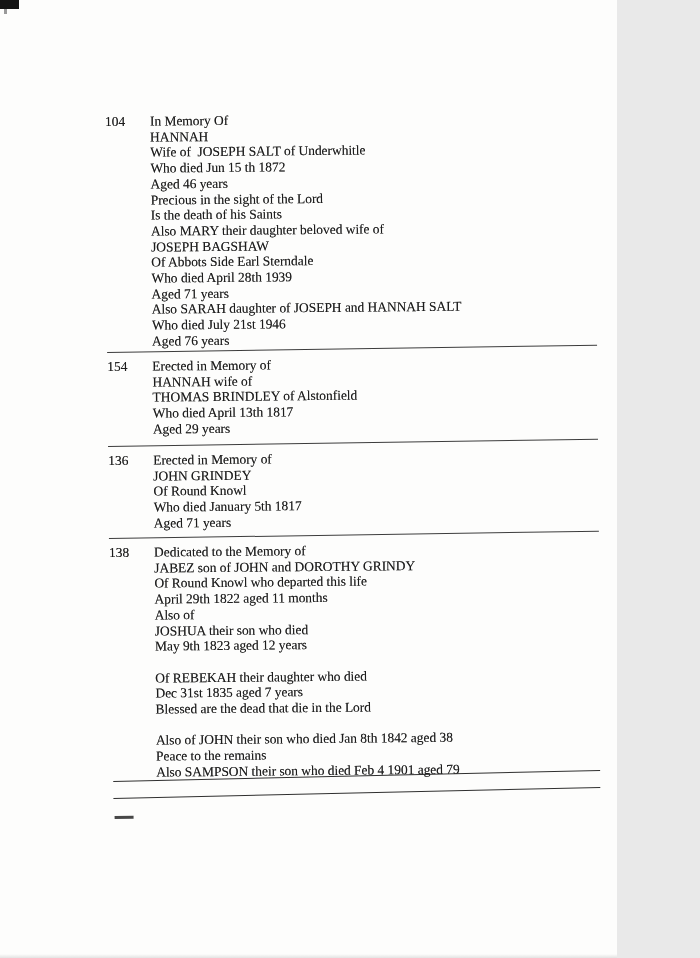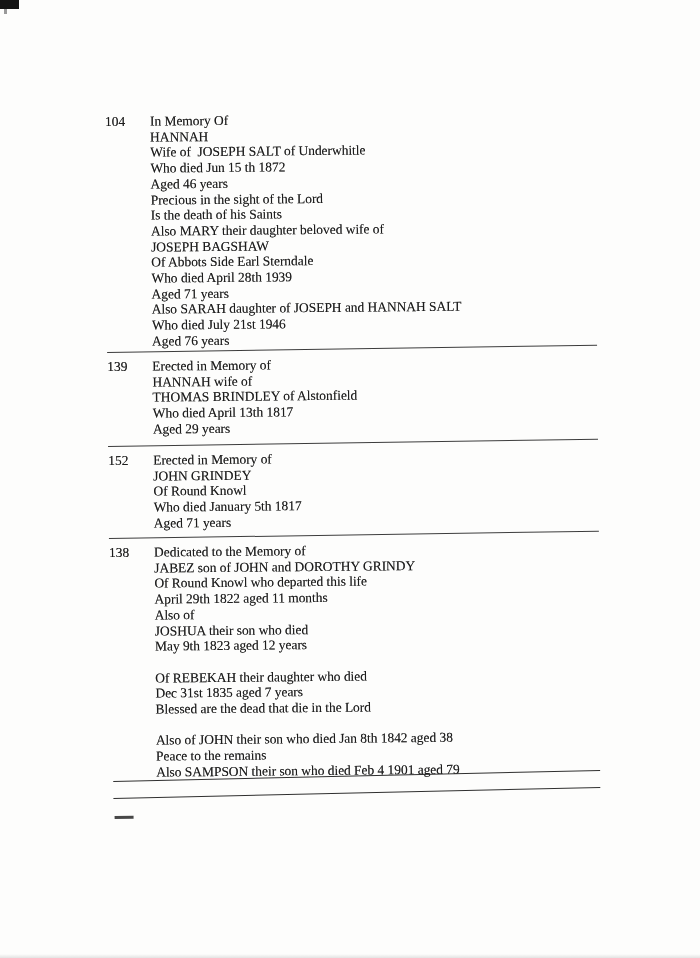--- a/index.html
+++ b/index.html
@@ -1,18 +1,18 @@
 <!DOCTYPE html>
 <html><head>
 <meta charset="utf-8">
 <style>
   html, body { margin: 0; padding: 0; background: #e9e9e9; }
   .page {
     position: relative;
-    width: 700px;
+    width: 617px;
     height: 958px;
     background: #fdfdfc;
     overflow: hidden;
     font-family: "Liberation Serif", "DejaVu Serif", serif;
     color: #1d1d1d;
   }
   .page::after { 
     content: "";
     position: absolute;
     left: 0; right: 0; bottom: 0; height: 4px;
@@ -118,34 +118,34 @@
         <div class="line">Aged 71 years</div>
         <div class="line">Also SARAH daughter of JOSEPH and HANNAH SALT</div>
         <div class="line">Who died July 21st 1946</div>
         <div class="line">Aged 76 years</div>
       </div>
     </section>
 
     <div class="divider divider-1"></div>
 
     <section class="entry" style="top:359px">
-      <div class="num">139</div>
+      <div class="num">154</div>
       <div class="lines">
         <div class="line">Erected in Memory of</div>
         <div class="line">HANNAH wife of</div>
         <div class="line">THOMAS BRINDLEY of Alstonfield</div>
         <div class="line">Who died April 13th 1817</div>
         <div class="line">Aged 29 years</div>
       </div>
     </section>
 
     <div class="divider divider-2"></div>
 
     <section class="entry" style="top:453px">
-      <div class="num">152</div>
+      <div class="num">136</div>
       <div class="lines">
         <div class="line">Erected in Memory of</div>
         <div class="line">JOHN GRINDEY</div>
         <div class="line">Of Round Knowl</div>
         <div class="line">Who died January 5th 1817</div>
         <div class="line">Aged 71 years</div>
       </div>
     </section>
 
     <div class="divider divider-3"></div>

